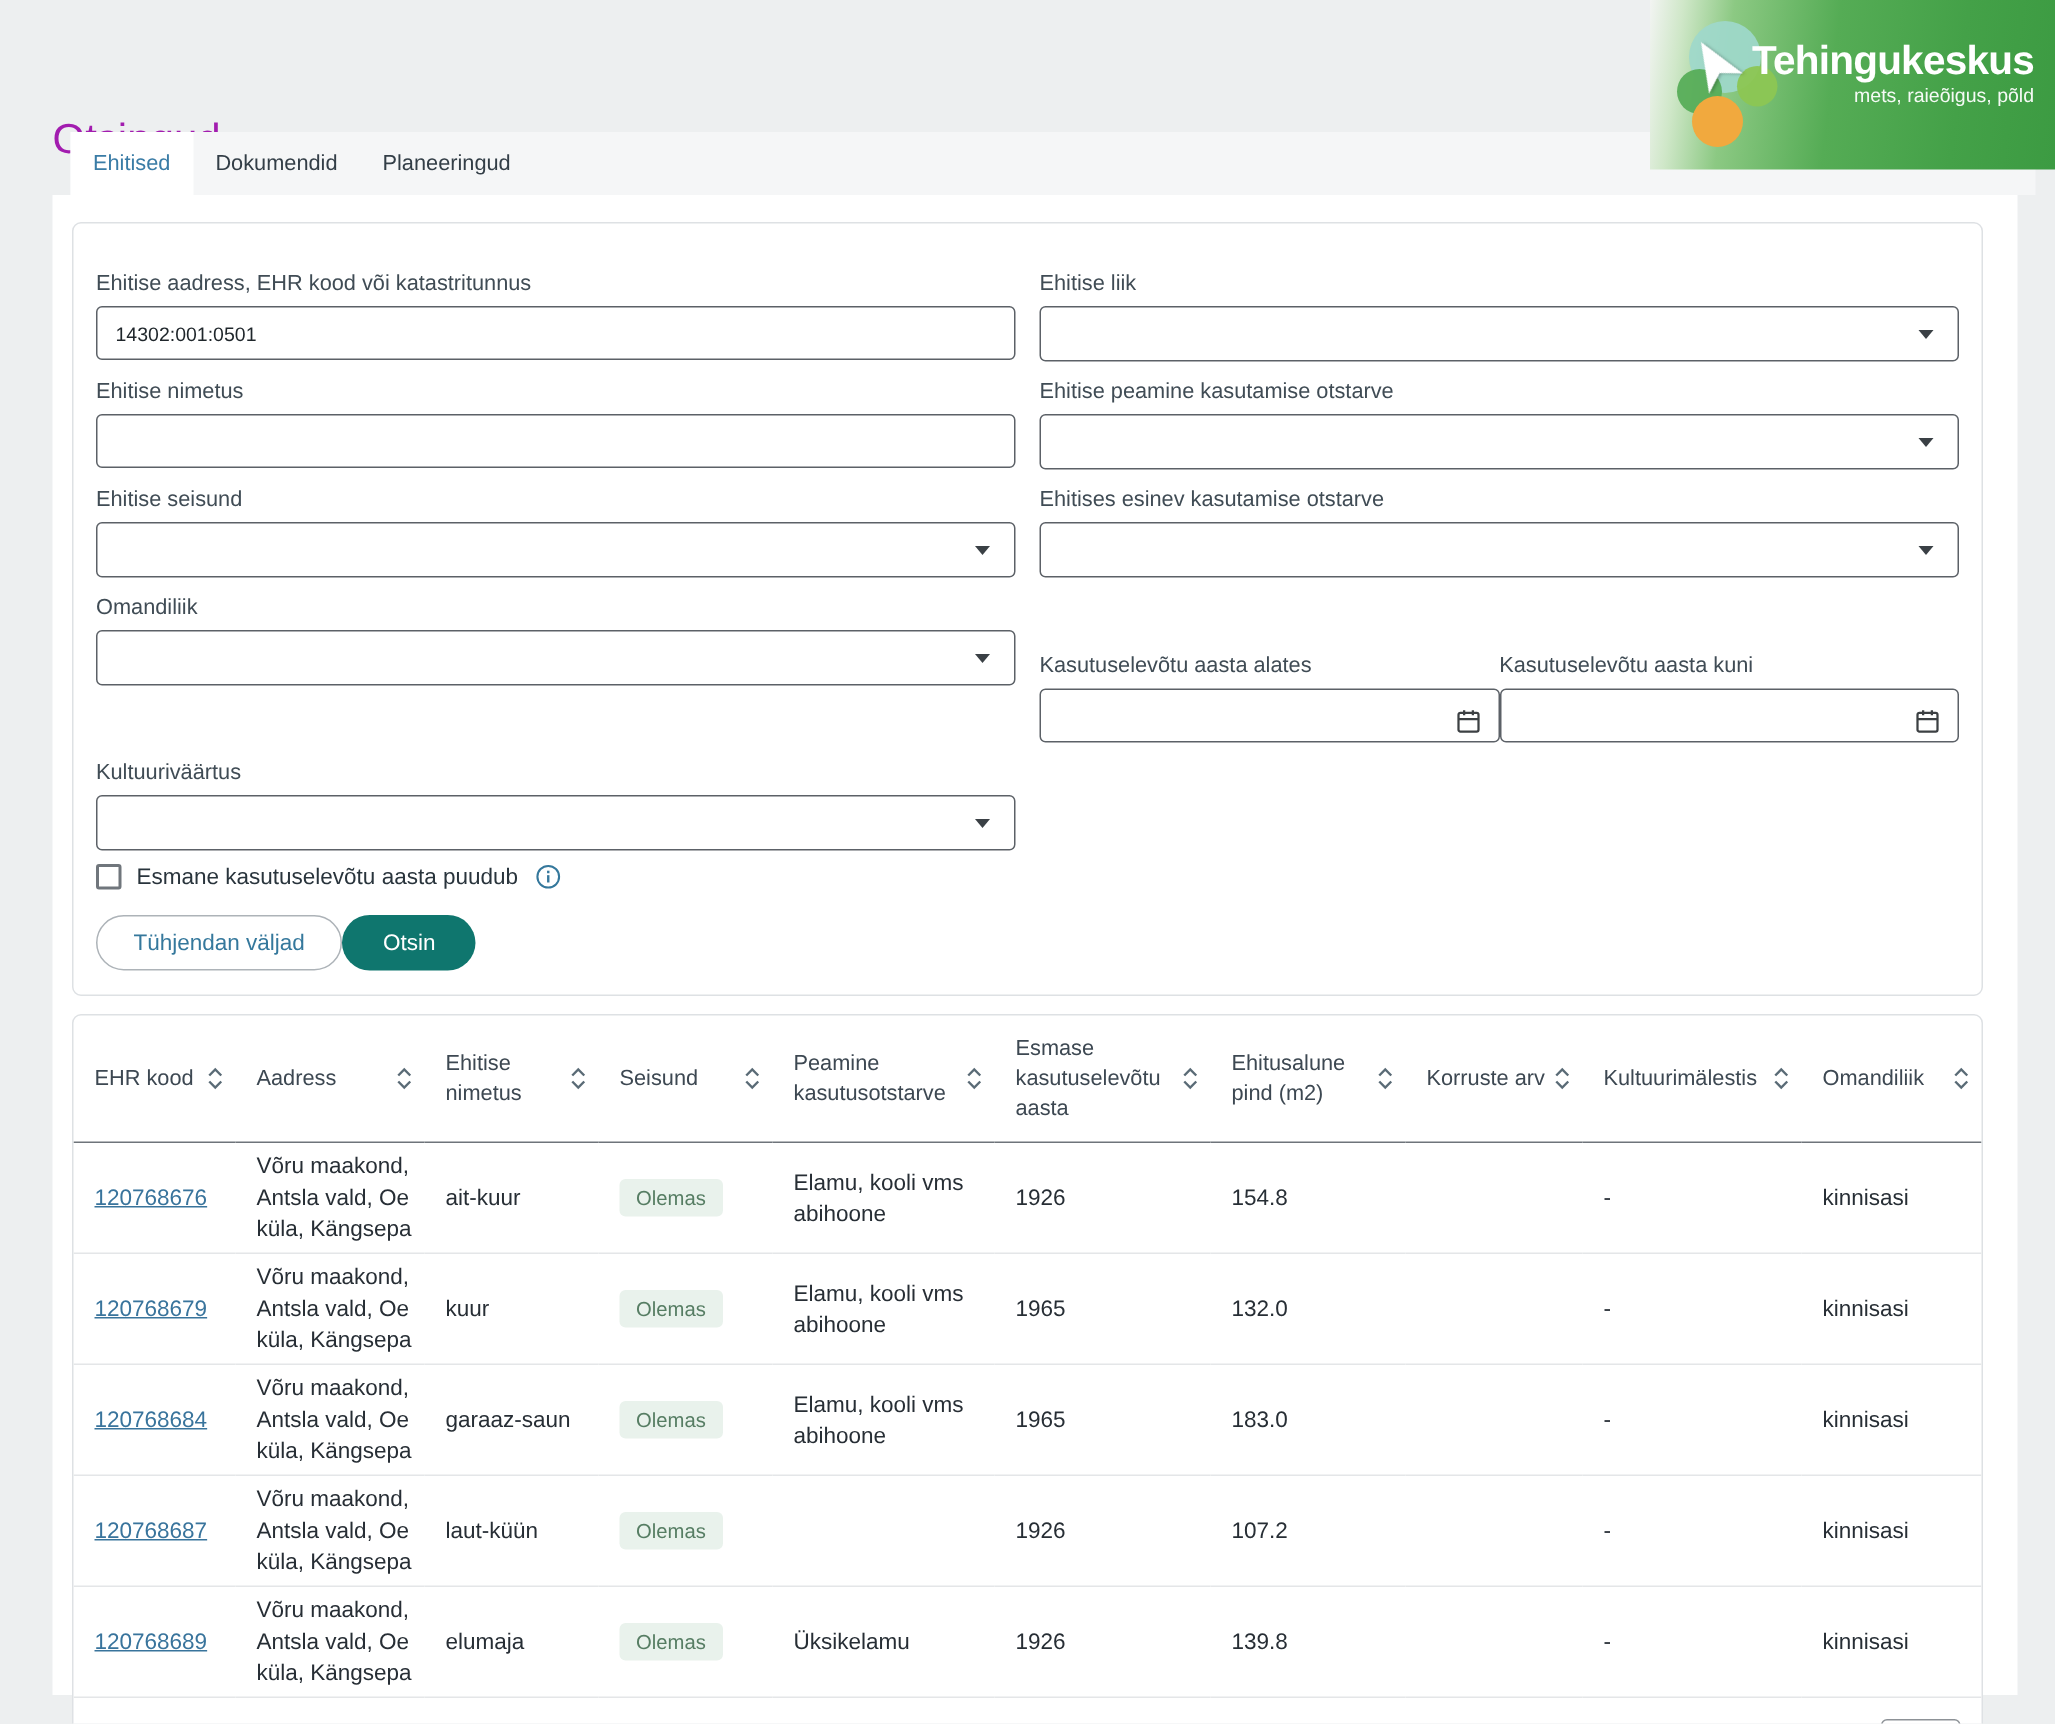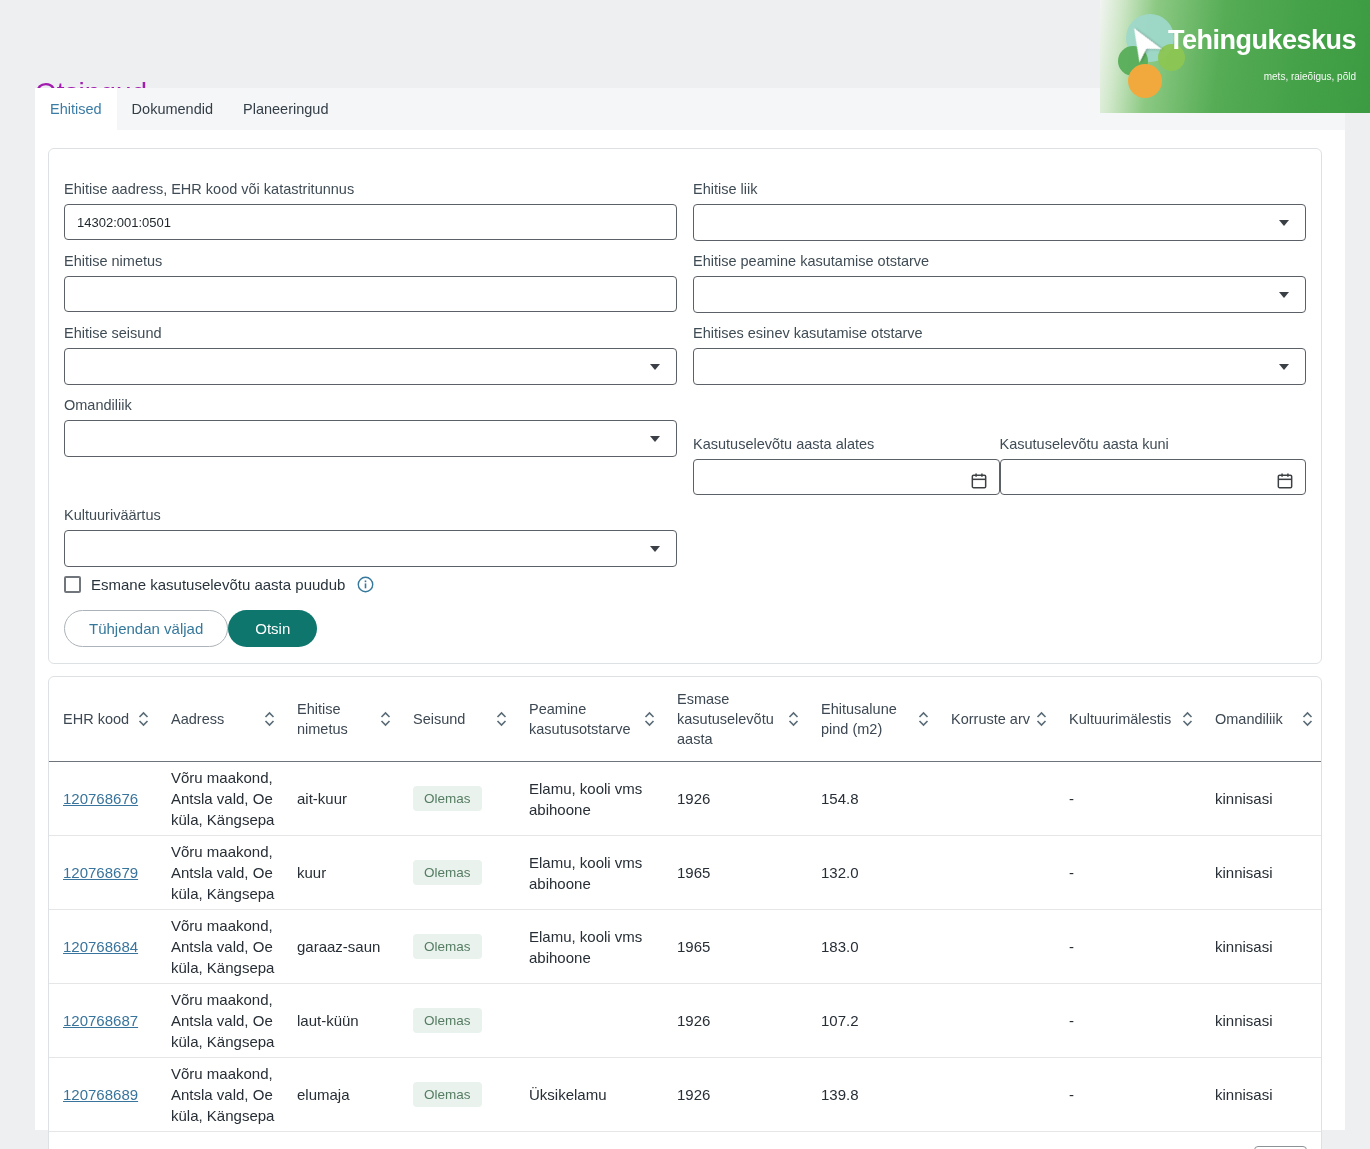--- a/index.html
+++ b/index.html
@@ -20,24 +20,24 @@
   }
   .logo-mark { position:absolute; left:12px; top:6px; width:78px; height:100px; }
   .logo-mark .circ { position:absolute; border-radius:50%; }
   .c-teal   { width:48px; height:48px; left:14px; top:8px;  background:#9ed8cb; opacity:.92; }
   .c-greenr { width:27px; height:27px; left:46px; top:38px; background:#8cc653; opacity:.95; }
   .c-greenl { width:30px; height:30px; left:6px;  top:40px; background:#57ad58; opacity:.95; }
   .c-orange { width:34px; height:34px; left:16px; top:58px; background:#f1a93e; }
   .cursor-arrow { position:absolute; left:10px; top:16px; transform:rotate(-31deg); filter:drop-shadow(1px 1px 1px rgba(0,0,0,.25)); }
   .logo-text { position:absolute; right:14px; top:26px; text-align:right; color:#fff; }
   .logo-name { font-size:27px; font-weight:bold; letter-spacing:-.5px; line-height:29px; }
-  .logo-tagline { font-size:10px; margin-top:16px; opacity:.95; }
+  .logo-tagline { font-size:13px; margin-top:1px; opacity:.95; }
 
   
-  .tabs { position:absolute; top:88px; left:35px; width:1310px; height:42px; background:#f5f6f7; display:flex; }
+  .tabs { position:absolute; top:88px; left:47px; width:1310px; height:42px; background:#f5f6f7; display:flex; }
   .tab { padding:0 15px; display:flex; align-items:center; font-size:14.5px; color:#333e47; }
   .tab.active { background:#ffffff; color:#3a7ca6; }
 
   
   .panel { position:absolute; top:130px; left:35px; width:1310px; height:1000px; background:#fff; }
   .card { border:1px solid #dee1e4; border-radius:6px; background:#fff; }
 
   .form-card { margin:18px 23px 0 13px; padding:32px 15px 16px 15px; }
   .form-grid { display:grid; grid-template-columns:1fr 1fr; column-gap:16px; row-gap:12px; }
   .field-label { display:block; font-size:14.5px; color:#404c55; margin-bottom:7px; }

